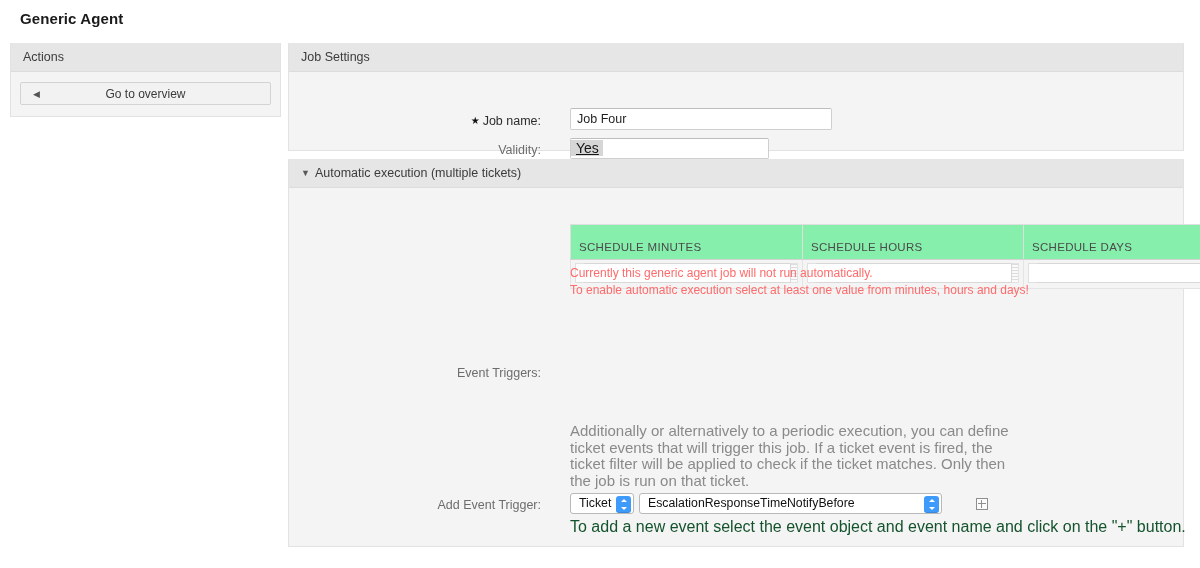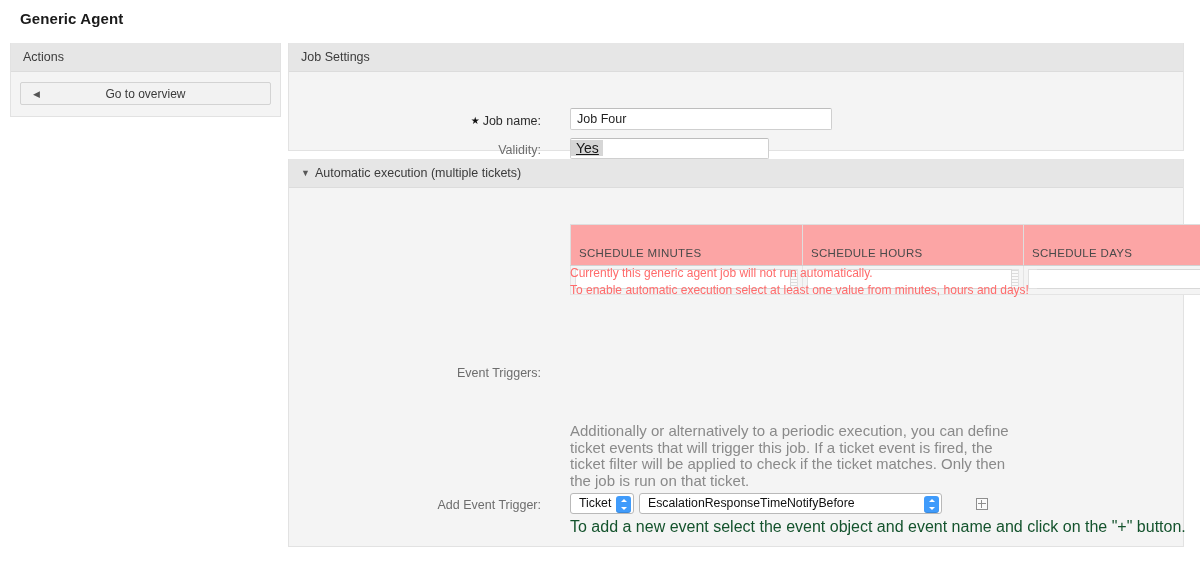--- a/index.html
+++ b/index.html
@@ -161,28 +161,28 @@
     top: 36px;
     right: -18px;
     overflow: hidden;
   }
   table.sched {
     border-collapse: collapse;
     table-layout: fixed;
     width: 844px;
   }
   table.sched th {
-    background: #fca5a5;
+    background: #86efac;
     border: 1px solid #dedede;
     border-bottom-color: #d2d2d2;
     font-size: 11.5px;
     font-weight: normal;
     color: #4a4a4a;
     text-align: left;
-    padding: 22px 8px 6px 8px;
+    padding: 16px 8px 6px 8px;
     letter-spacing: 0.3px;
     height: 20px;
     box-sizing: border-box;
   }
   table.sched td {
     background: #f4f4f4;
     border: 1px solid #e4e4e4;
     border-top: none;
     padding: 3px 4px 5px 4px;
     vertical-align: top;

